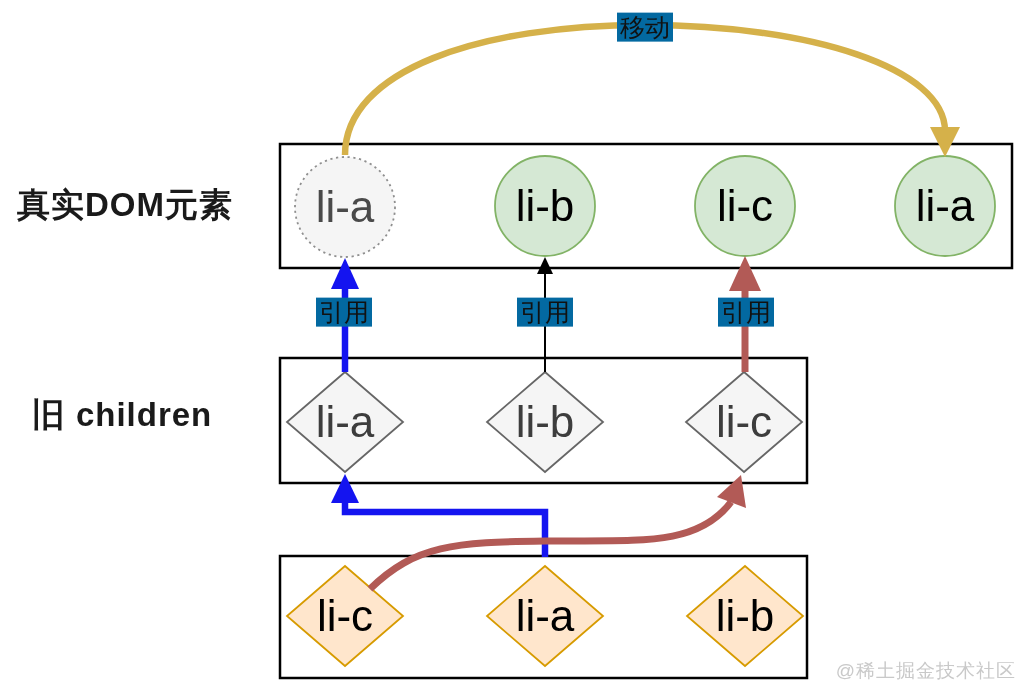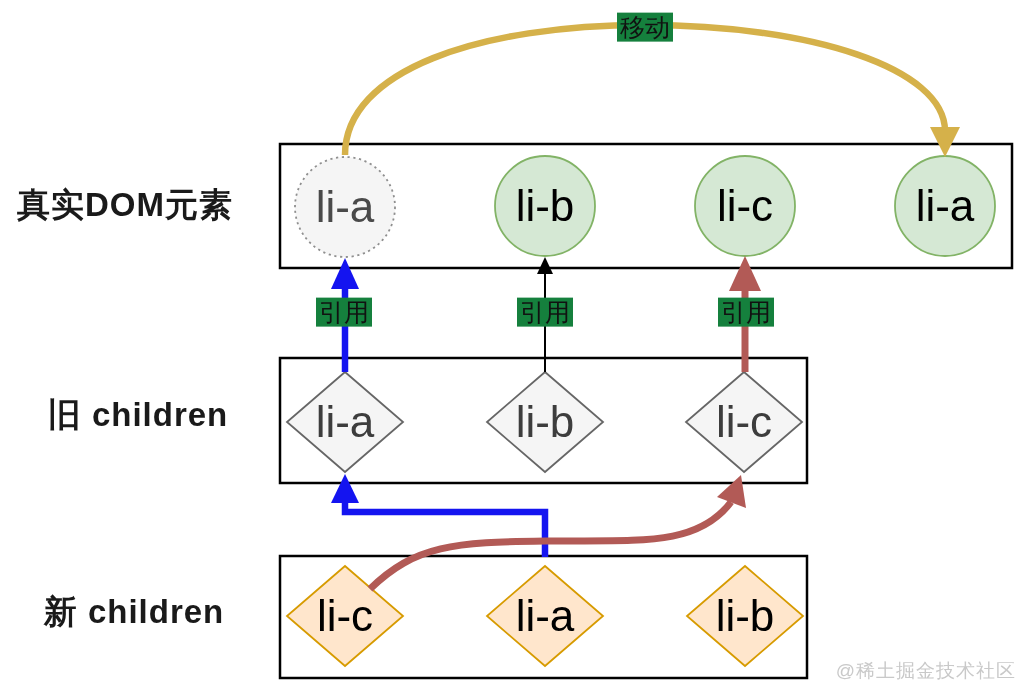--- a/index.html
+++ b/index.html
@@ -13,21 +13,21 @@
   .canvas{
     position:relative;width:1032px;height:698px;background:#ffffff;overflow:hidden;
     font-family:"Liberation Sans","DejaVu Sans",sans-serif;
   }
   .canvas svg{position:absolute;left:0;top:0;}
   .abs{position:absolute;transform:translate(-50%,-50%);white-space:nowrap;}
   .row-label{font-size:33px;font-weight:700;color:var(--c-label);letter-spacing:1px;}
   .node-lbl{font-size:44px;color:#000;line-height:1;z-index:3;}
   .node-lbl.muted{color:#4a4a4a;}
   .node-lbl.gray{color:#3d3d3d;}
-  .tag{font-size:25px;color:#111;background:#15803d;padding:0 3px;z-index:4;line-height:1.15;}
+  .tag{font-size:25px;color:#111;background:#0369a1;padding:0 3px;z-index:4;line-height:1.15;}
   .watermark{position:absolute;right:16px;bottom:14px;font-size:19px;color:var(--c-watermark);letter-spacing:1px;z-index:4;margin-left:36px;}
 </style>
 </head>
 <body>
 
 <div class="canvas">
 
   <svg width="1032" height="698" viewBox="0 0 1032 698">
 
     <g>
@@ -98,22 +98,21 @@
       <polygon points="345,474 331,503 359,503" style="fill:var(--c-blue)"></polygon>
     </g>
 
     <g>
       <path d="M370,589 C415,545 455,542 545,541 C640,540 697,547 731,502" fill="none" style="stroke:var(--c-red)" stroke-width="7"></path>
       <polygon points="741,475 746,508 717,497" style="fill:var(--c-red)"></polygon>
     </g>
   </svg>
 
   <div class="abs row-label" style="left:125px;top:205px;">真实DOM元素</div>
-  <div class="abs row-label" style="left:138px;top:415px;">旧 children</div>
-  <div class="abs row-label" style="left:134px;top:612px;">新 children</div>
+  <div class="abs row-label" style="left:122px;top:415px;">旧 children</div>
 
   <span class="abs node-lbl muted" style="left:345px;top:207px;">li-a</span>
   <span class="abs node-lbl" style="left:545px;top:206px;">li-b</span>
   <span class="abs node-lbl" style="left:745px;top:206px;">li-c</span>
   <span class="abs node-lbl" style="left:945px;top:206px;">li-a</span>
 
   <span class="abs node-lbl gray" style="left:345px;top:422px;">li-a</span>
   <span class="abs node-lbl gray" style="left:545px;top:422px;">li-b</span>
   <span class="abs node-lbl gray" style="left:744px;top:422px;">li-c</span>
 

